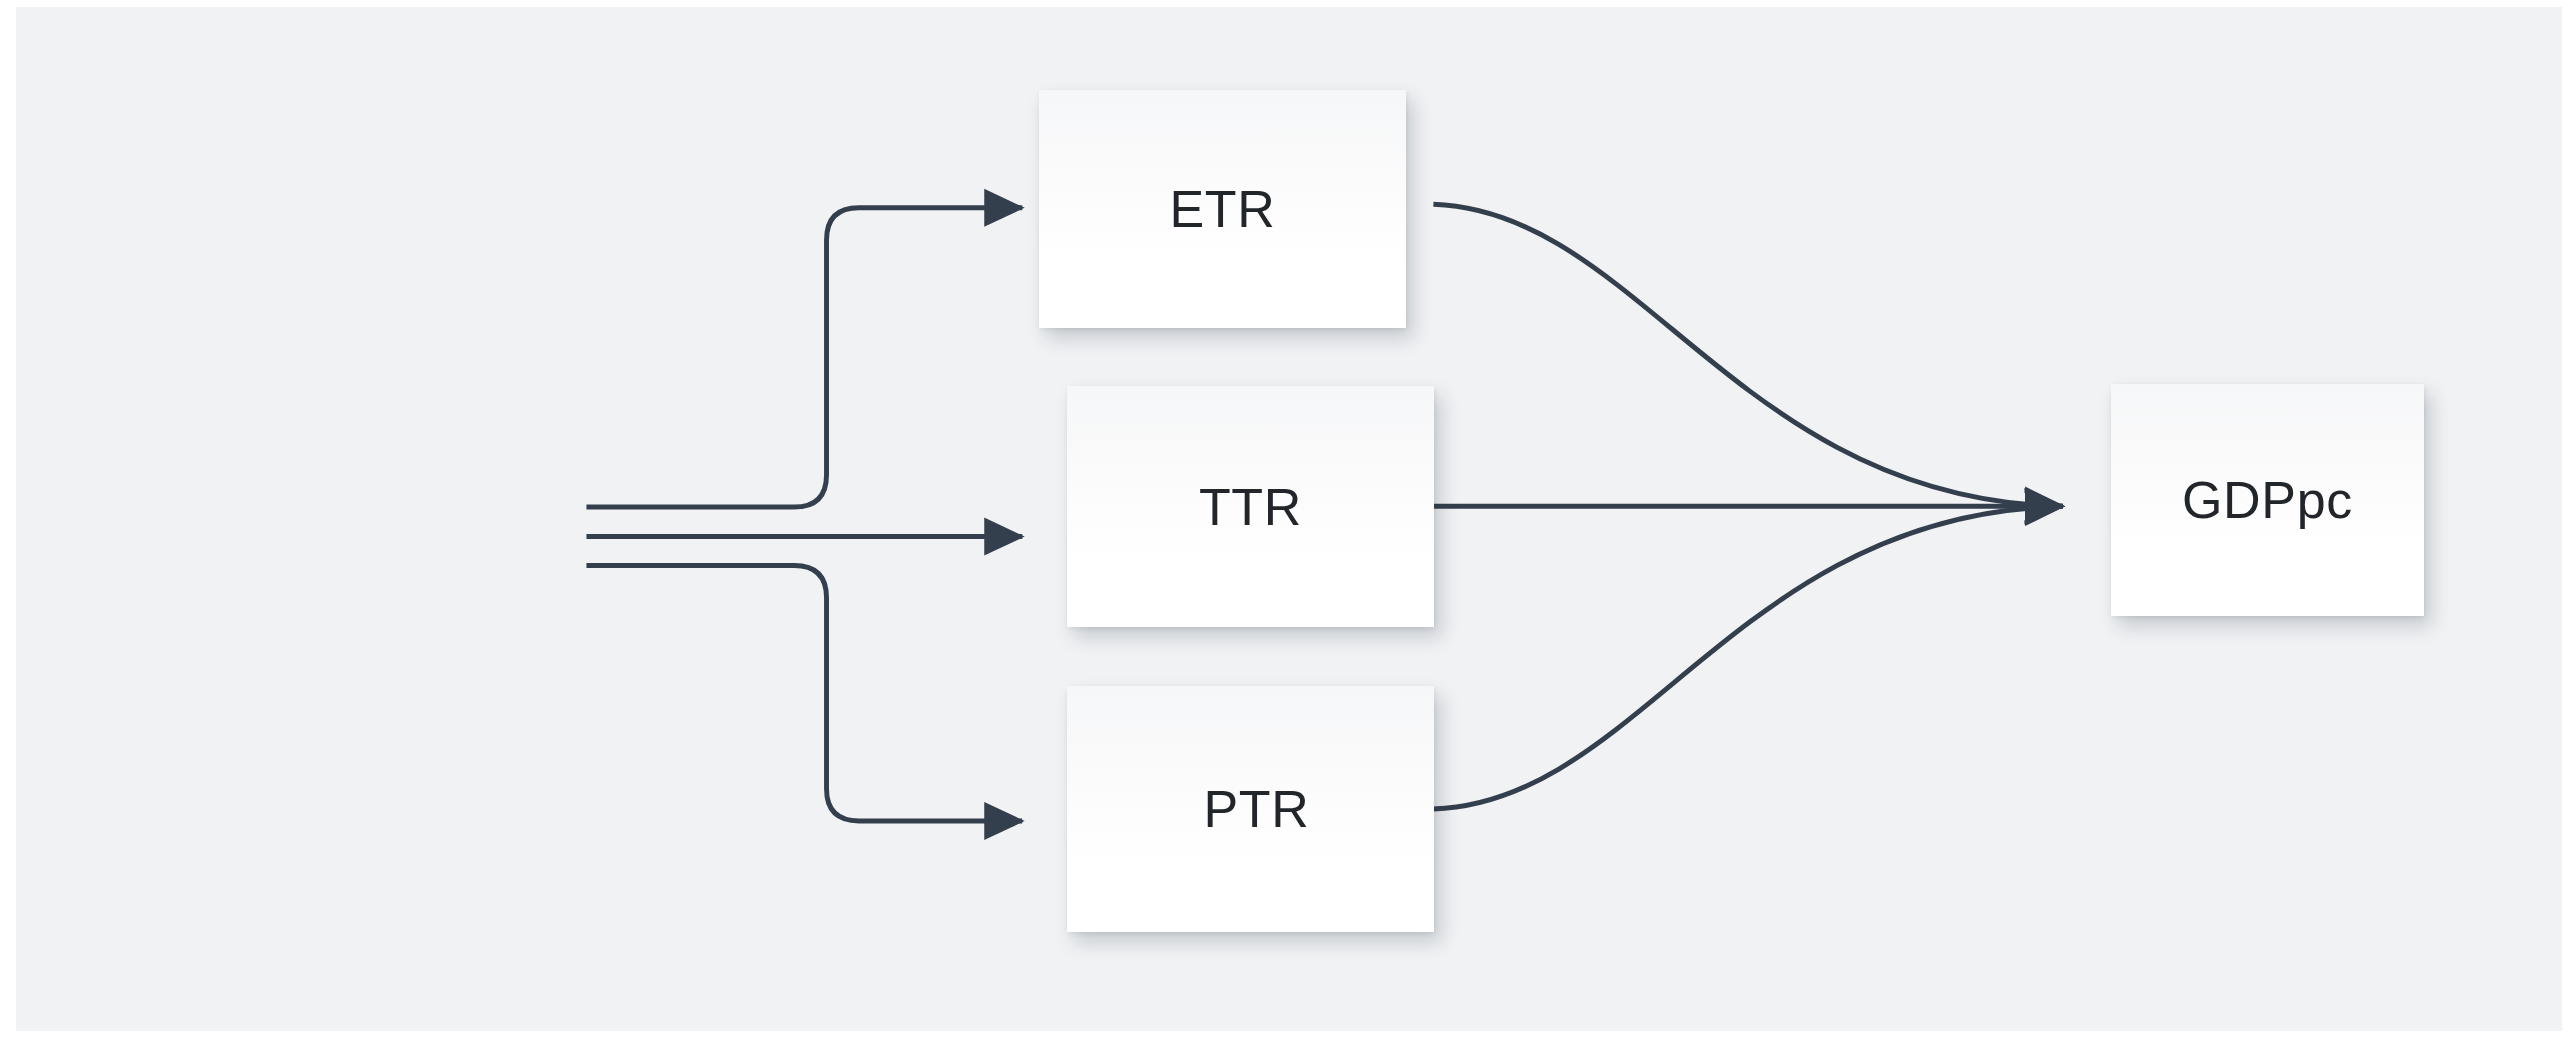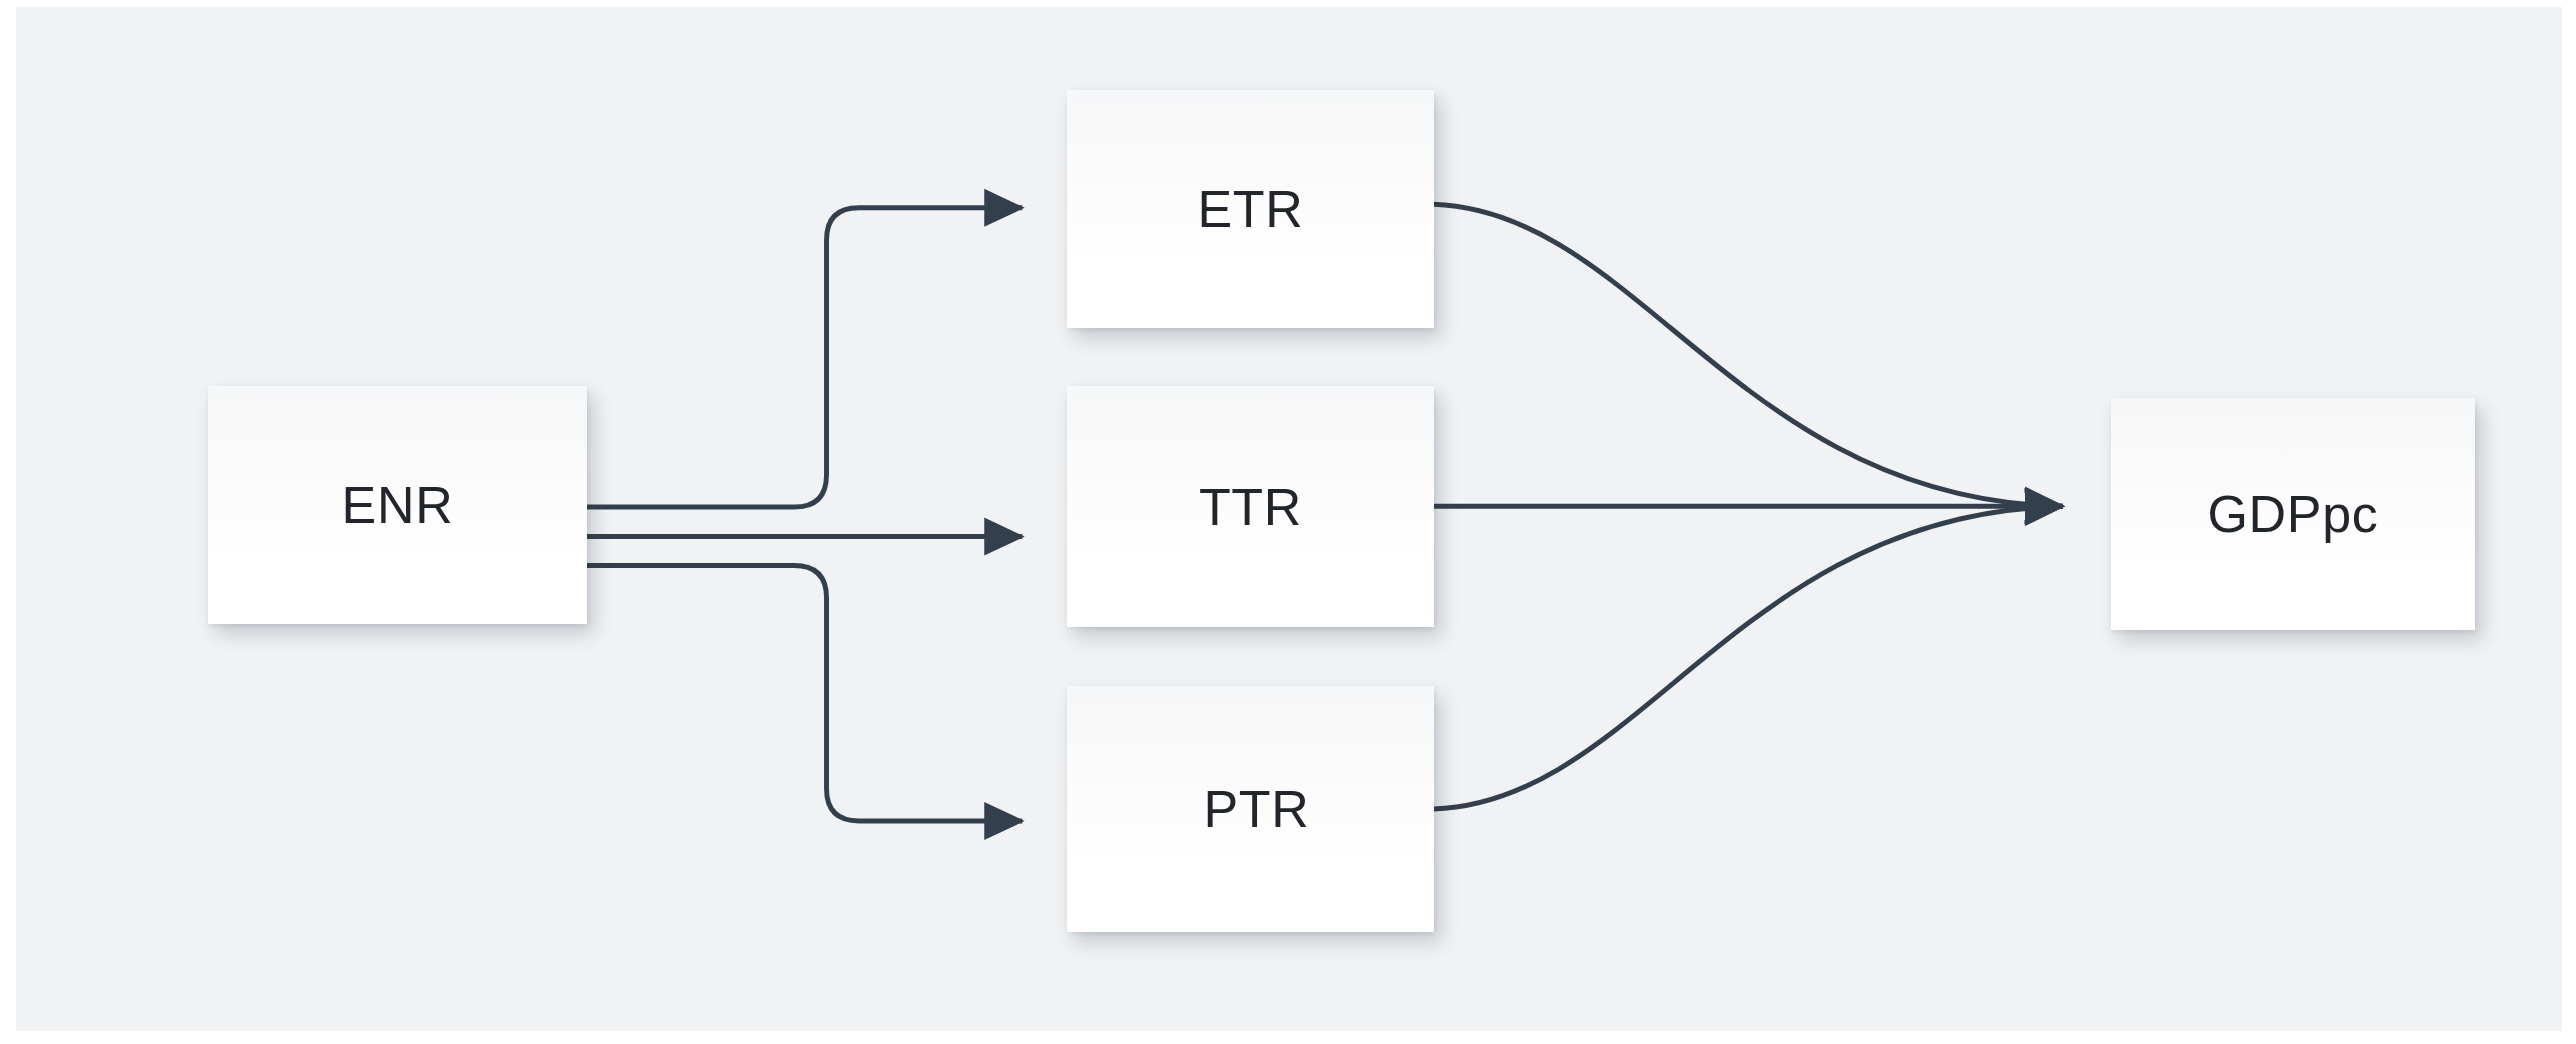--- a/index.html
+++ b/index.html
@@ -49,24 +49,24 @@
   .node-label {
     font-family: "Liberation Sans", sans-serif;
     font-size: 52px;
     font-weight: 400;
     color: #22262b;
     letter-spacing: 0.7px;
     line-height: 1;
     user-select: none;
   }
   #node-enr   { left: 208px;  top: 386px;  width: 379px; height: 238px; }
-  #node-etr   { left: 1067px; top: 90px;  width: 367px; height: 238px; }
+  #node-etr   { left: 1039px; top: 90px;  width: 367px; height: 238px; }
   #node-ttr   { left: 1067px; top: 386px;  width: 367px; height: 241px; text-align: center; }
   #node-ptr   { left: 1067px; top: 686px;  width: 367px; height: 246px; padding-left: 12px; }
-  #node-gdppc { left: 2111px; top: 398px;  width: 364px; height: 232px; }
+  #node-gdppc { left: 2111px; top: 384px;  width: 313px; height: 232px; }
 </style>
 </head>
 <body>
 
 <div id="stage">
 
   <div id="canvas"></div>
 
   <svg id="edge-layer" viewBox="0 0 3659 1484" width="2576" height="1045" xmlns="http://www.w3.org/2000/svg">
     <defs>
@@ -84,23 +84,20 @@
       <path marker-end="url(#arrow)" d="M 833 803 L 1128 803 Q 1174 803 1174 849 L 1174 1120 Q 1174 1166 1220 1166 L 1452 1166"></path>
 
       <path marker-end="url(#arrow)" d="M 2036 290 C 2330 300, 2470 710, 2930 719"></path>
 
       <path marker-end="url(#arrow)" d="M 2036 719 L 2930 719"></path>
 
       <path marker-end="url(#arrow)" d="M 2036 1149 C 2330 1140, 2470 728, 2930 719"></path>
     </g>
   </svg>
 
-  <div class="node" id="node-enr">
-    <span class="node-label">ENR</span>
-  </div>
 
   <div class="node" id="node-etr">
     <span class="node-label">ETR</span>
   </div>
 
   <div class="node" id="node-ttr">
     <span class="node-label">TTR</span>
   </div>
 
   <div class="node" id="node-ptr">

